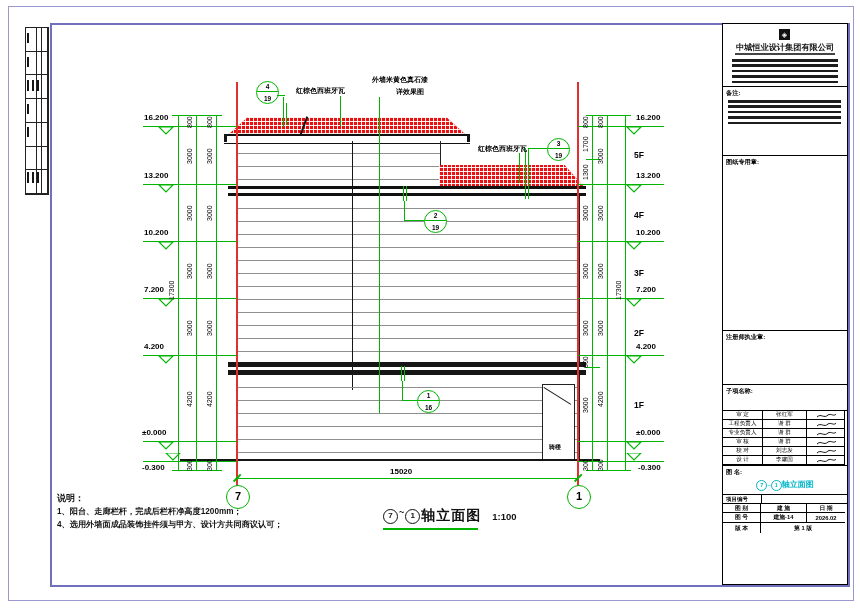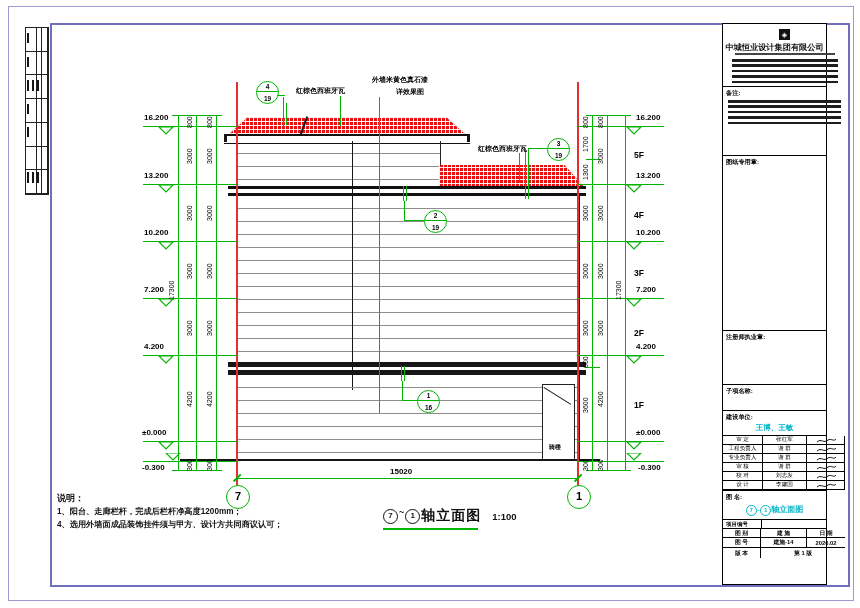--- a/index.html
+++ b/index.html
@@ -20,21 +20,21 @@
         background-image:repeating-linear-gradient(to bottom,transparent 0 12px,#8f8f8f 12px 13px);}
   .hatch{position:absolute;background-color:#e81010;
          background-image:repeating-linear-gradient(0deg,rgba(255,255,255,.92) 0 1px,transparent 1px 4px),
                           repeating-linear-gradient(90deg,rgba(255,255,255,.92) 0 1px,transparent 1px 4px);}
   .callout{position:absolute;width:21px;height:21px;border:1.5px solid #00b400;border-radius:50%;background:#fff;}
   .callout .cn{position:absolute;left:0;right:0;top:1px;text-align:center;font-size:6.5px;font-weight:700;color:#000;}
   .callout .cs{position:absolute;left:0;right:0;bottom:1px;text-align:center;font-size:6.5px;font-weight:700;color:#000;}
   .callout .cl{position:absolute;left:0;right:0;top:9px;height:1px;background:#00b400;}
   .axiscirc{position:absolute;width:22px;height:22px;border:1.5px solid #00b400;border-radius:50%;
             background:#fff;text-align:center;line-height:21px;font-size:11px;font-weight:700;color:#000;}
-  .tb{position:absolute;left:722px;width:105px;border:1.2px solid #000;box-sizing:border-box;background:#fff;}
+  .tb{position:absolute;left:722px;width:126px;border:1.2px solid #000;box-sizing:border-box;background:#fff;}
   .tb-sec{position:relative;border-bottom:1px solid #000;box-sizing:border-box;}
   .tb-lbl{position:absolute;left:3px;top:2px;font-size:6.2px;font-weight:700;color:#000;}
   .cyan{color:#00b6c8;}
   .tbars{background-image:repeating-linear-gradient(to bottom,#1d1d1d 0 2.6px,transparent 2.6px 5.4px);}
   .sgrid{display:grid;grid-template-columns:40px 44px 38px;}
   .sgrid > div{border-right:.8px solid #000;border-bottom:.8px solid #000;font-size:5.6px;
                display:flex;align-items:center;justify-content:center;color:#000;overflow:hidden;}
   .bgrid{display:grid;grid-template-columns:38px 46px 38px;}
   .bgrid > div{border-right:.8px solid #000;border-bottom:.8px solid #000;font-size:5.8px;font-weight:700;
                display:flex;align-items:center;justify-content:center;color:#000;}
@@ -327,24 +327,20 @@
 
     <div class="tb-sec" style="height:54px;">
       <span class="tb-lbl">注册师执业章:</span>
     </div>
 
 
     <div class="tb-sec" style="height:26px;">
       <span class="tb-lbl">子项名称:</span>
     </div>
 
-    <div class="tb-sec" style="height:25px;">
-      <span class="tb-lbl">建设单位:</span>
-      <div class="cyan" style="position:absolute;left:0;right:0;bottom:2px;text-align:center;font-size:7.5px;font-weight:700;">王博、王敏</div>
-    </div>
 
     <div class="tb-sec sgrid" style="height:55px;grid-template-rows:repeat(6,1fr);">
       <div>审 定</div>
       <div>张红军</div>
       <div>
           <svg width="22" height="7">
             <path d="M2 5 C6 1 9 7 13 3 C16 1 19 5 21 2" fill="none" stroke="#111" stroke-width="1"></path>
           </svg>
         </div>
       <div>工程负责人</div>

